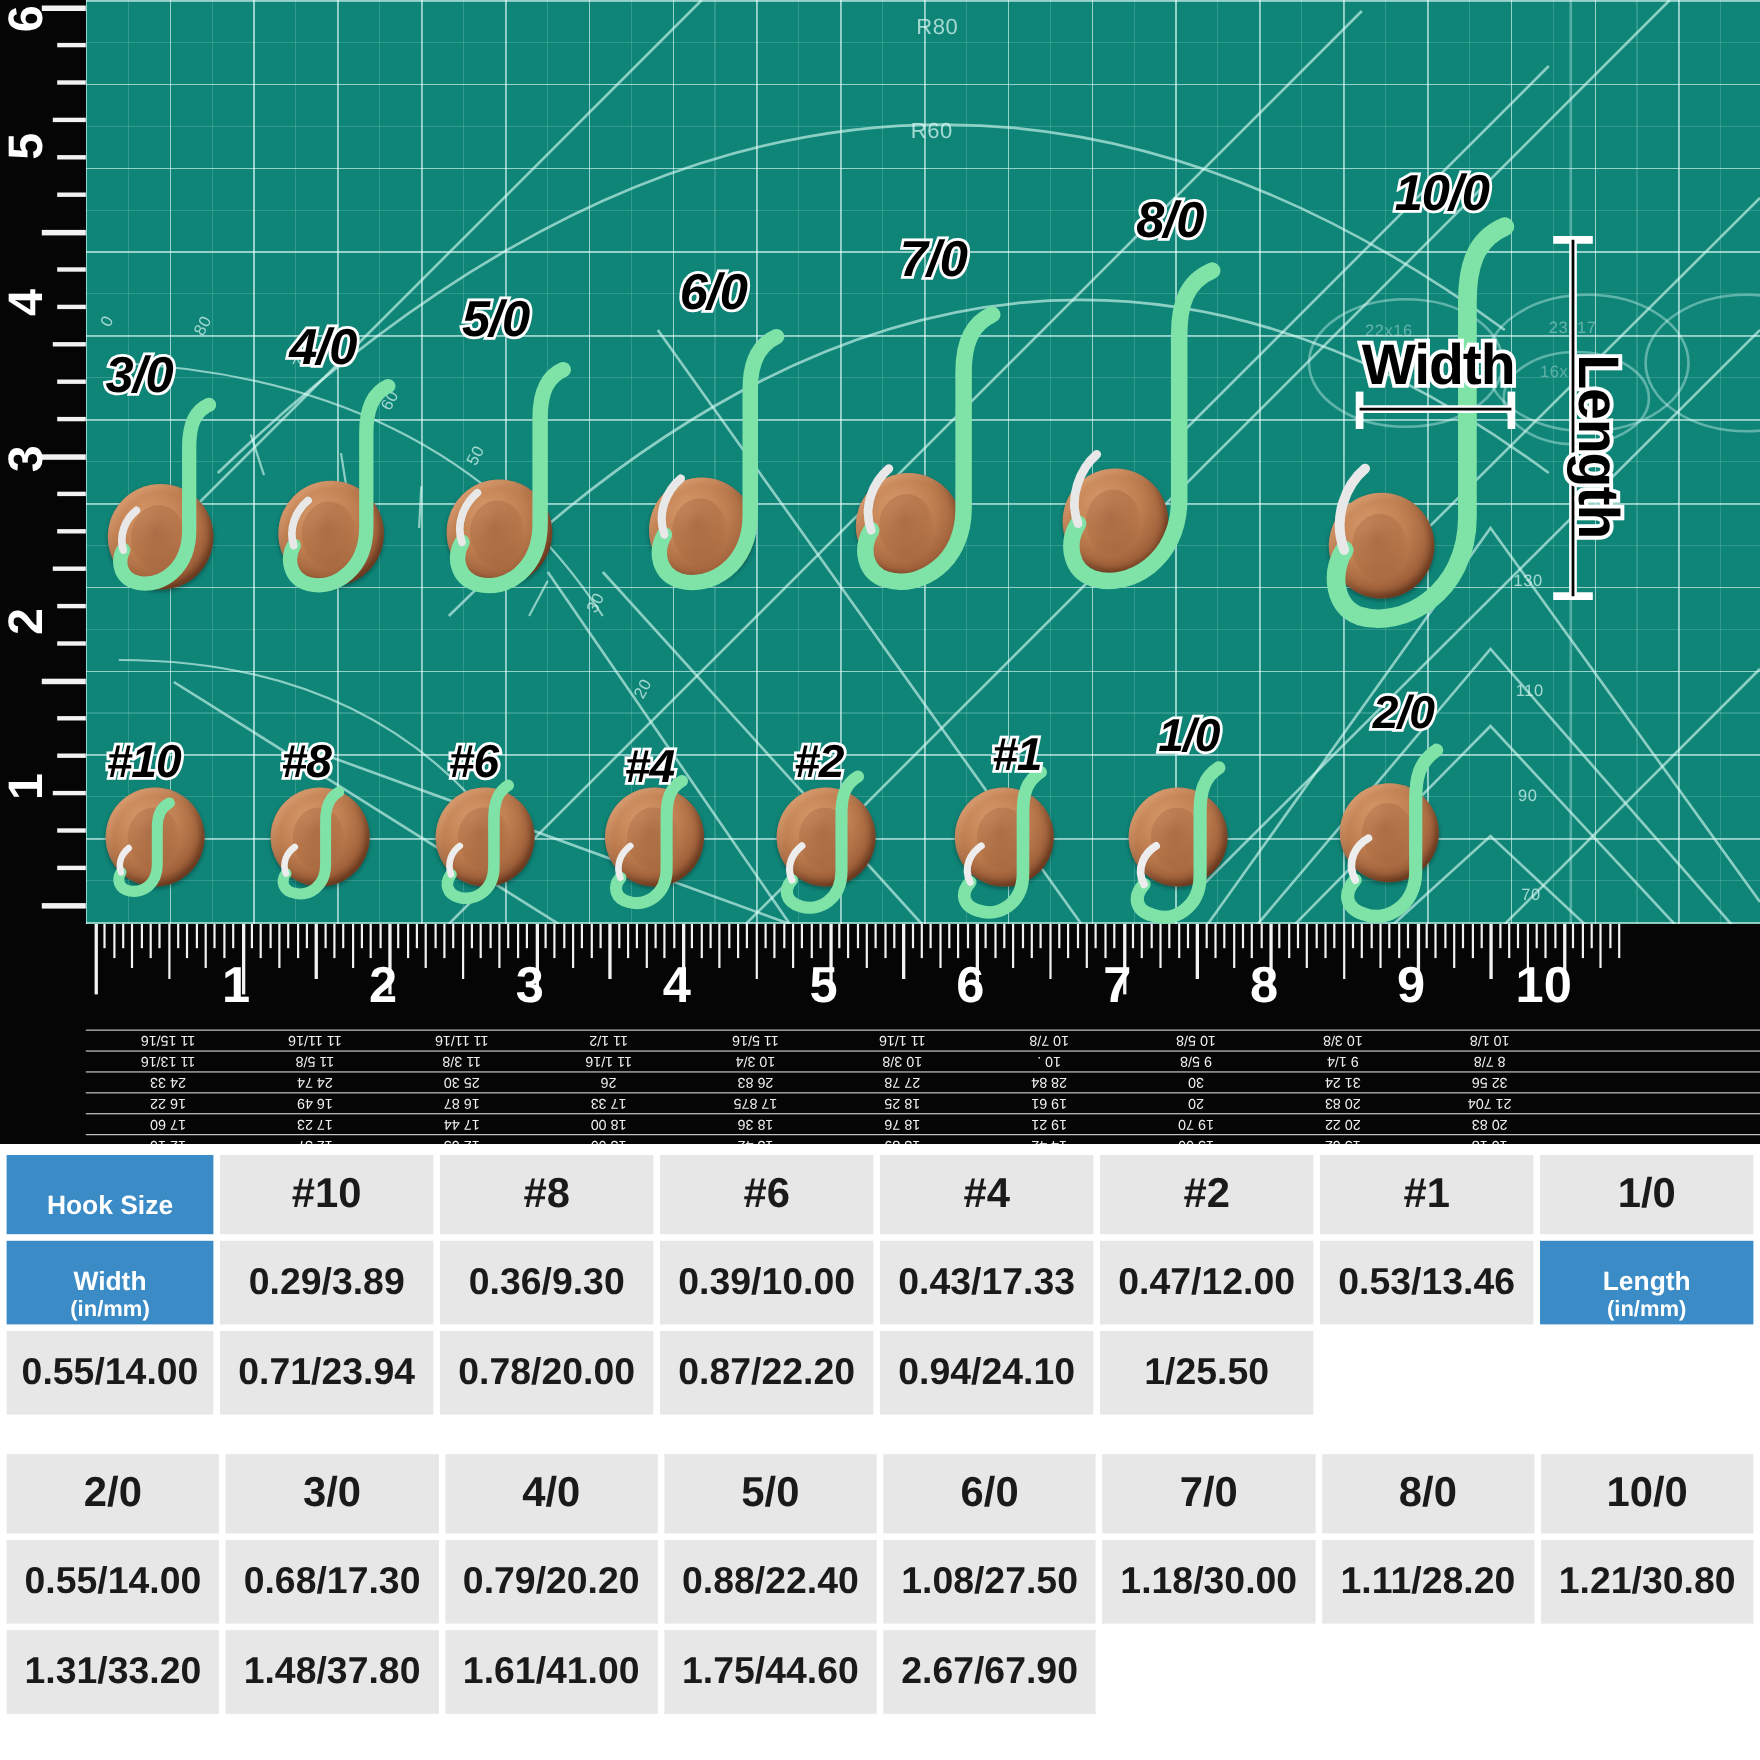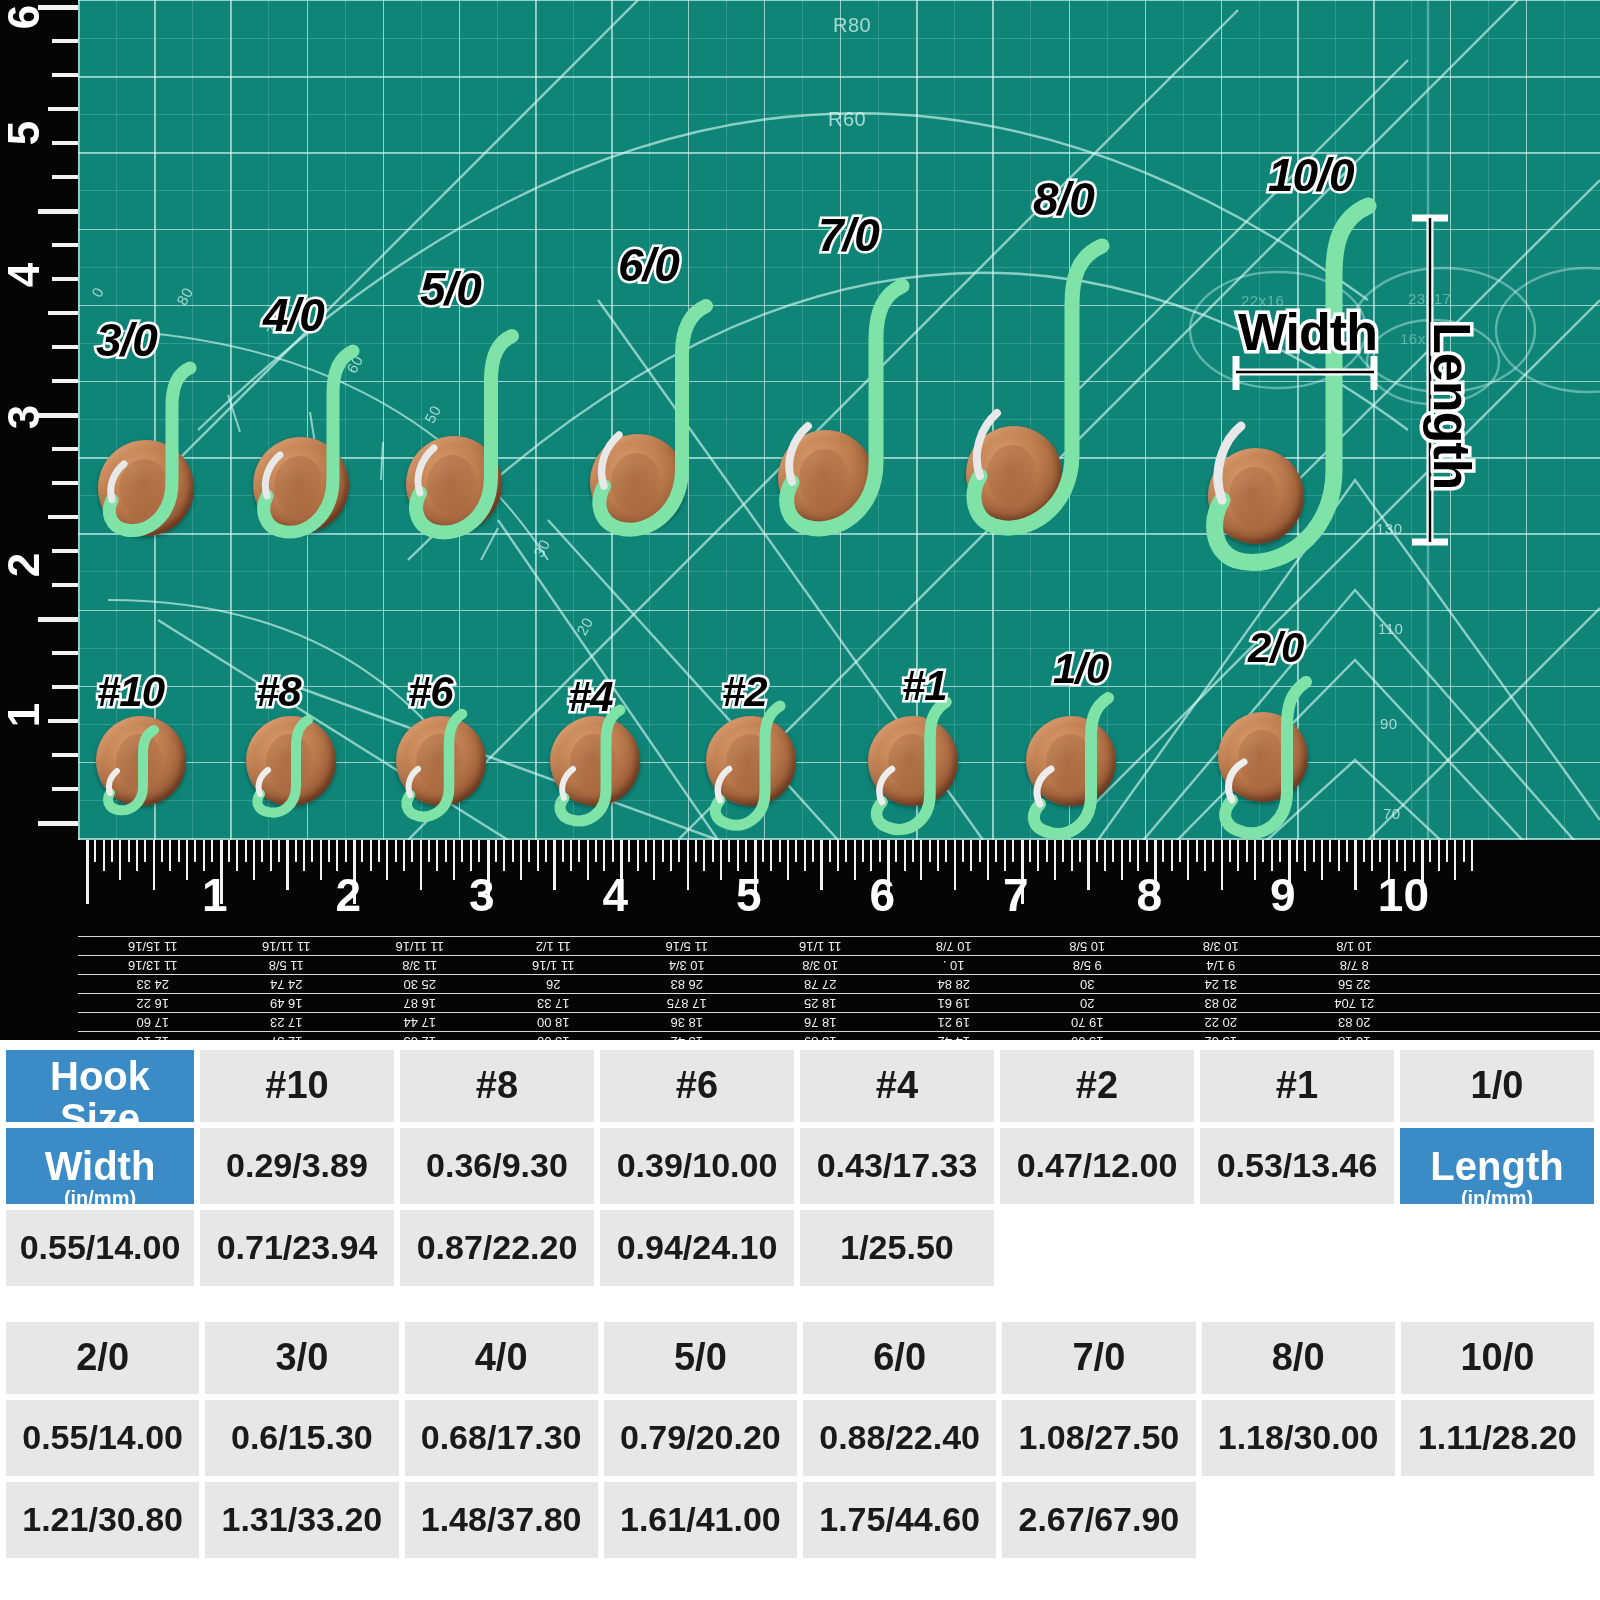--- a/index.html
+++ b/index.html
@@ -125,21 +125,21 @@
     color: #1a1a1a;
     font-family: "Liberation Sans", sans-serif;
     font-weight: 700;
     font-size: 34px;
     line-height: 1.05;
   }
   .cell.hdr-blue {
     background: #3b8cc6; color: #ffffff;
     flex-direction: column;
   }
-  .cell.hdr-blue .main { font-size: 40px; font-weight: 700; margin-top: 22px; }
+  .cell.hdr-blue .main { font-size: 24px; font-weight: 700; margin-top: 22px; }
   .cell.hdr-blue .sub  { font-size: 20px; font-weight: 700; margin-top: 1px; }
   .cell.size { font-size: 38px; }
 </style>
 </head>
 <body>
 
 <div id="root">
 
   <div class="photo">
 
@@ -688,38 +688,38 @@
       <div class="cell">0.47/12.00</div>
       <div class="cell">0.53/13.46</div>
       <div class="cell hdr-blue">
         <div>
           <div class="main">Length</div>
           <div class="sub">(in/mm)</div>
         </div>
       </div>
       <div class="cell">0.55/14.00</div>
       <div class="cell">0.71/23.94</div>
+      <div class="cell">0.78/20.00</div>
       <div class="cell">0.87/22.20</div>
       <div class="cell">0.94/24.10</div>
       <div class="cell">1/25.50</div>
     </div>
 
   <div class="tbl" id="tbl-bot" style="left:6px;top:1322px;width:1588px;
               grid-template-columns:repeat(8,1fr);
               grid-template-rows:72px 76px 76px;">
       <div class="cell size">2/0</div>
       <div class="cell size">3/0</div>
       <div class="cell size">4/0</div>
       <div class="cell size">5/0</div>
       <div class="cell size">6/0</div>
       <div class="cell size">7/0</div>
       <div class="cell size">8/0</div>
       <div class="cell size">10/0</div>
       <div class="cell">0.55/14.00</div>
-      <div class="cell">0.6/15.30</div>
       <div class="cell">0.68/17.30</div>
       <div class="cell">0.79/20.20</div>
       <div class="cell">0.88/22.40</div>
       <div class="cell">1.08/27.50</div>
       <div class="cell">1.18/30.00</div>
       <div class="cell">1.11/28.20</div>
       <div class="cell">1.21/30.80</div>
       <div class="cell">1.31/33.20</div>
       <div class="cell">1.48/37.80</div>
       <div class="cell">1.61/41.00</div>

